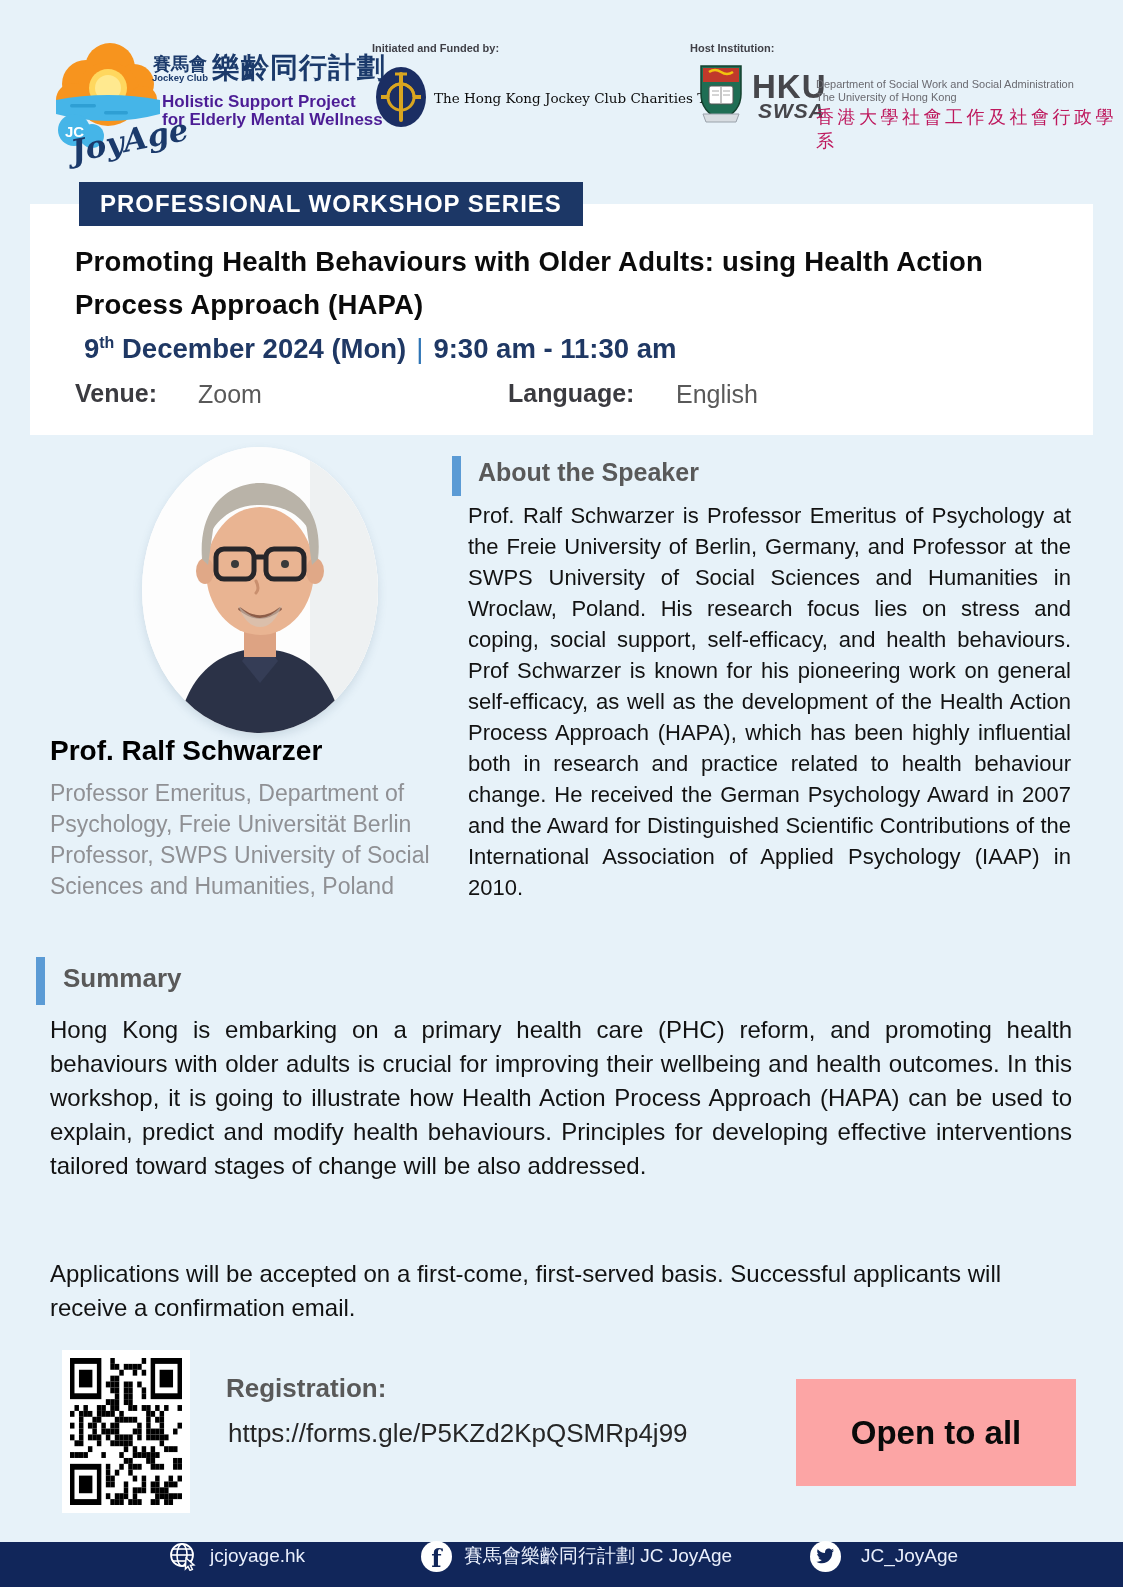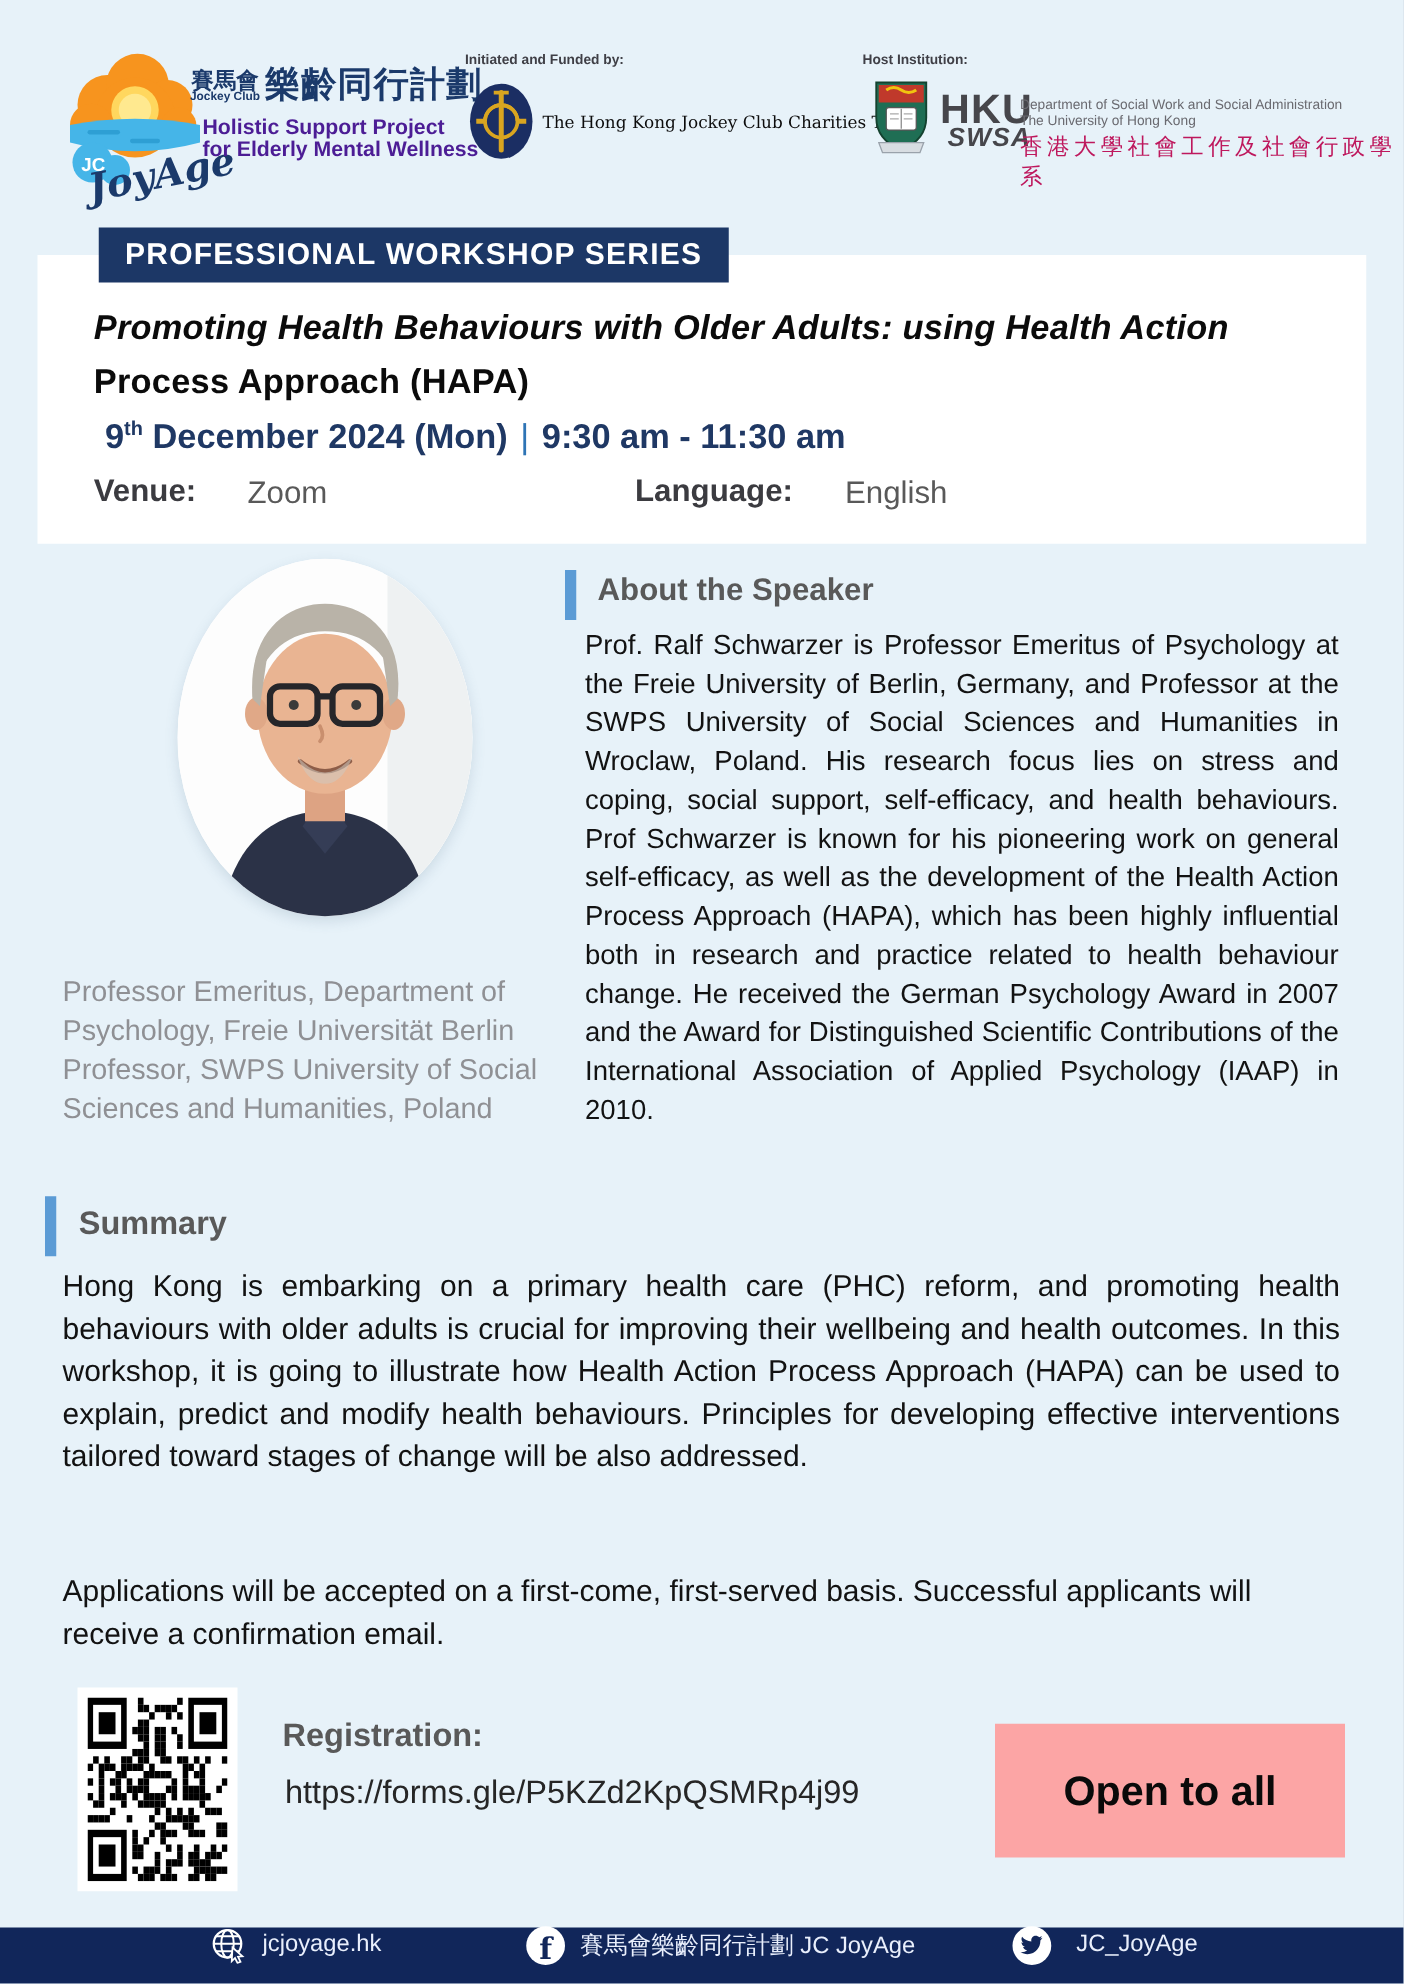--- a/index.html
+++ b/index.html
@@ -153,21 +153,21 @@
   <div class="abs hku-word" style="left:752px; top:70px;">HKU</div>
   <div class="abs swsa-word" style="left:758px; top:100px;">SWSA</div>
   <div class="abs" style="left:816px; top:78px;">
     <div class="dept-line">Department of Social Work and Social Administration</div>
     <div class="dept-line">The University of Hong Kong</div>
     <div class="dept-cn">香港大學社會工作及社會行政學系</div>
   </div>
 
   <div class="abs band"></div>
   <div class="abs series-chip">PROFESSIONAL WORKSHOP SERIES</div>
-  <div class="abs title-line" style="top:246px;font-style:italic;">Promoting Health Behaviours with Older Adults: using Health Action</div>
+  <div class="abs title-line" style="top:246px;">Promoting Health Behaviours with Older Adults: using Health Action</div>
   <div class="abs title-line" style="top:289px;">Process Approach (HAPA)</div>
   <div class="abs date-line"><span>9</span><sup>th</sup><span> December 2024 (Mon)</span><span class="date-sep">|</span><span>9:30 am - 11:30 am</span></div>
   <div class="abs meta-label" style="left:75px; top:379px;">Venue:</div>
   <div class="abs meta-value" style="left:198px; top:380px;">Zoom</div>
   <div class="abs meta-label" style="left:508px; top:379px;">Language:</div>
   <div class="abs meta-value" style="left:676px; top:380px;">English</div>
 
   <div class="abs photo">
     <svg viewBox="0 0 236 290" width="236" height="290">
       <rect x="0" y="0" width="236" height="290" fill="#fdfdfd"></rect>
@@ -184,20 +184,21 @@
       <rect x="74" y="102" width="38" height="30" rx="8" fill="none" stroke="#26262a" stroke-width="5"></rect>
       <rect x="124" y="102" width="38" height="30" rx="8" fill="none" stroke="#26262a" stroke-width="5"></rect>
       <line x1="112" y1="110" x2="124" y2="110" stroke="#26262a" stroke-width="5"></line>
       <circle cx="93" cy="117" r="4" fill="#3a3a3a"></circle>
       <circle cx="143" cy="117" r="4" fill="#3a3a3a"></circle>
       <path d="M98,162 q20,16 40,0" fill="none" stroke="#8d5d48" stroke-width="3.5" stroke-linecap="round"></path>
       <path d="M96,158 q22,26 44,0 q-8,22 -22,22 q-14,0 -22,-22 Z" fill="#cfc9bf" opacity="0.55"></path>
       <path d="M114,134 q4,8 0,12" fill="none" stroke="#c98f6e" stroke-width="3" stroke-linecap="round"></path>
     </svg>
   </div>
+  <div class="abs speaker-name">Prof. Ralf Schwarzer</div>
   <div class="abs speaker-cred">
     <div>Professor Emeritus, Department of Psychology, Freie Universität Berlin</div>
     <div>Professor, SWPS University of Social Sciences and Humanities, Poland</div>
   </div>
 
   <div class="abs sec-bar" style="left:452px; top:456px; height:40px;"></div>
   <div class="abs sec-heading" style="left:478px; top:458px; font-size:25px;">About the Speaker</div>
   <div class="abs about-text">Prof. Ralf Schwarzer is Professor Emeritus of Psychology at the Freie University of Berlin, Germany, and Professor at the SWPS University of Social Sciences and Humanities in Wroclaw, Poland. His research focus lies on stress and coping, social support, self-efficacy, and health behaviours. Prof Schwarzer is known for his pioneering work on general self-efficacy, as well as the development of the Health Action Process Approach (HAPA), which has been highly influential both in research and practice related to health behaviour change. He received the German Psychology Award in 2007 and the Award for Distinguished Scientific Contributions of the International Association of Applied Psychology (IAAP) in 2010.</div>
 
   <div class="abs sec-bar" style="left:36px; top:957px; height:48px;"></div>

